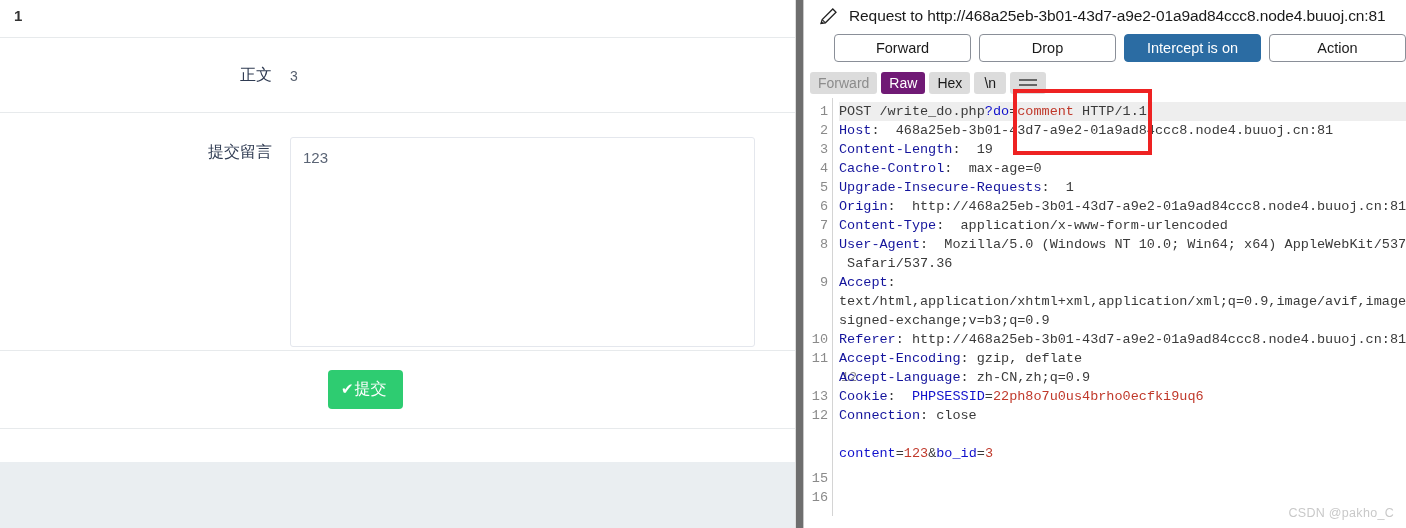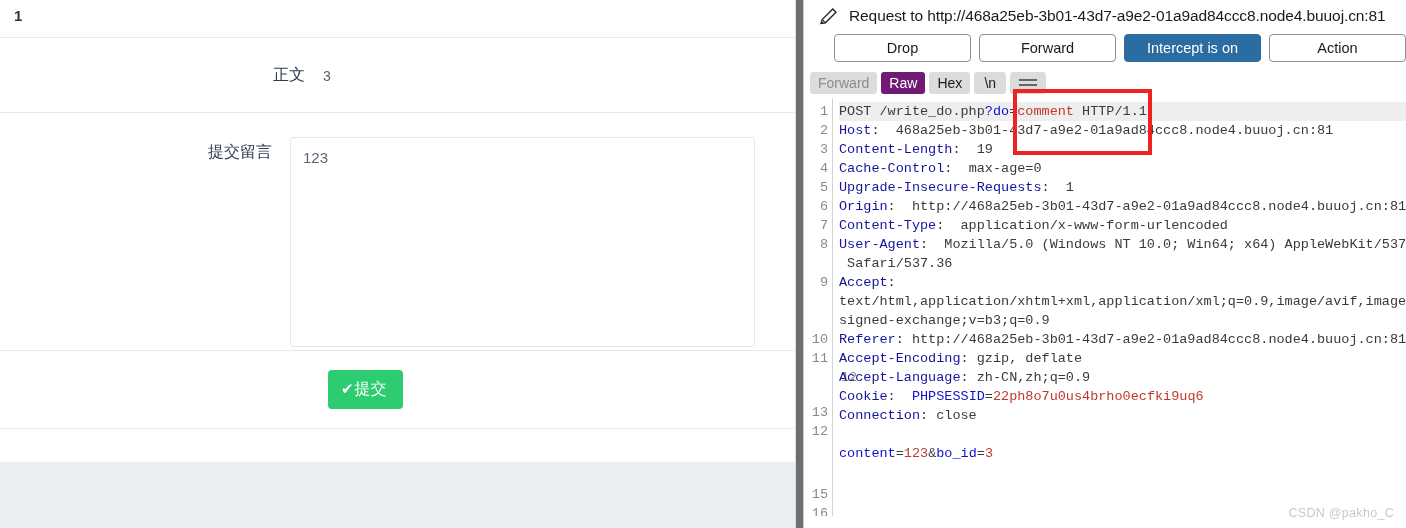--- a/index.html
+++ b/index.html
@@ -46,21 +46,21 @@
   .row-textarea { height: 238px; padding-top: 24px; }
   .row-submit { height: 78px; align-items: center; border-bottom: 1px solid #e7eaec; }
   .field-label {
     width: 290px;
     text-align: right;
     padding-right: 18px;
     font-size: 16px;
     color: #2f3b52;
     line-height: 22px;
   }
-  .label-content { padding-top: 0; margin-left: 33px; }
+  .label-content { padding-top: 0; }
   .label-textarea { padding-top: 4px; }
   .field-value {
     font-size: 14px;
     color: #57606f;
     line-height: 22px;
     padding-top: 1px;
   }
   .textarea-box {
     width: 465px;
     height: 210px;
@@ -289,22 +289,22 @@
         <svg viewBox="0 0 24 24" width="24" height="24">
           <path d="M4 19.5 L5.2 15.6 L15.8 5 L19 8.2 L8.4 18.8 Z" fill="none" stroke="#222" stroke-width="1.3"></path>
           <path d="M5.2 15.6 L8.4 18.8" stroke="#222" stroke-width="1.1" fill="none"></path>
           <path d="M4 19.5 L6.2 18.6" stroke="#222" stroke-width="1.1" fill="none"></path>
         </svg>
       </span>
       <span class="burp-title-text">Request to http://468a25eb-3b01-43d7-a9e2-01a9ad84ccc8.node4.buuoj.cn:81</span>
     </div>
 
     <div class="burp-btn-row">
+      <button class="burp-btn">Forward</button>
       <button class="burp-btn">Drop</button>
-      <button class="burp-btn">Forward</button>
       <button class="burp-btn primary">Intercept is on</button>
       <button class="burp-btn">Action</button>
     </div>
 
     <div class="burp-tabs">
       <div class="burp-tab muted">Forward</div>
       <div class="burp-tab active">Raw</div>
       <div class="burp-tab">Hex</div>
       <div class="burp-tab">\n</div>
       <div class="burp-tab icon-tab">
@@ -323,21 +323,21 @@
           <span class="ln" style="display: block; height: 19px;">6</span>
           <span class="ln" style="display: block; height: 19px;">7</span>
           <span class="ln" style="display: block; height: 19px;">8</span>
           <span class="ln" style="display: block; height: 19px;"></span>
           <span class="ln" style="display: block; height: 19px;">9</span>
           <span class="ln" style="display: block; height: 19px;"></span>
           <span class="ln" style="display: block; height: 19px;"></span>
           <span class="ln" style="display: block; height: 19px;">10</span>
           <span class="ln" style="display: block; height: 19px;">11</span>
           <span class="ln" style="display: block; height: 19px; padding-left: 36px;">12</span>
-          <span class="ln" style="display: block; height: 19px; margin-top: 16px;">13</span>
+          <span class="ln" style="display: block; height: 19px;">13</span>
           <span class="ln" style="display: block; height: 19px;">12</span>
           <span class="ln" style="display: block; height: 19px; margin-top: 44px;">15</span>
           <span class="ln" style="display: block; height: 19px;">16</span>
         </div>
       <div class="code-lines" id="code-lines"><span class="ln first"><span class="plain">POST /write_do.php</span><span class="param">?do</span><span class="plain">=</span><span class="pv">comment</span><span class="plain"> HTTP/1.1</span></span><span class="ln"><span class="hdr">Host</span><span class="plain">:  468a25eb-3b01-43d7-a9e2-01a9ad84ccc8.node4.buuoj.cn:81</span></span><span class="ln"><span class="hdr">Content-Length</span><span class="plain">:  19</span></span><span class="ln"><span class="hdr">Cache-Control</span><span class="plain">:  max-age=0</span></span><span class="ln"><span class="hdr">Upgrade-Insecure-Requests</span><span class="plain">:  1</span></span><span class="ln"><span class="hdr">Origin</span><span class="plain">:  http://468a25eb-3b01-43d7-a9e2-01a9ad84ccc8.node4.buuoj.cn:81</span></span><span class="ln"><span class="hdr">Content-Type</span><span class="plain">:  application/x-www-form-urlencoded</span></span><span class="ln"><span class="hdr">User-Agent</span><span class="plain">:  Mozilla/5.0 (Windows NT 10.0; Win64; x64) AppleWebKit/537.36 (KHTML, like Gecko) Chrome/</span></span><span class="ln"><span class="plain"> Safari/537.36</span></span><span class="ln"><span class="hdr">Accept</span><span class="plain">:</span></span><span class="ln"><span class="plain">text/html,application/xhtml+xml,application/xml;q=0.9,image/avif,image/webp,image/apng,*/*;q=0.8,application/</span></span><span class="ln"><span class="plain">signed-exchange;v=b3;q=0.9</span></span><span class="ln"><span class="hdr">Referer</span><span class="plain">: http://468a25eb-3b01-43d7-a9e2-01a9ad84ccc8.node4.buuoj.cn:81/</span></span><span class="ln"><span class="hdr">Accept-Encoding</span><span class="plain">: gzip, deflate</span></span><span class="ln"><span class="hdr">Accept-Language</span><span class="plain">: zh-CN,zh;q=0.9</span></span><span class="ln"><span class="hdr">Cookie</span><span class="plain">:  </span><span class="param">PHPSESSID</span><span class="plain">=</span><span class="pv">22ph8o7u0us4brho0ecfki9uq6</span></span><span class="ln"><span class="hdr">Connection</span><span class="plain">: close</span></span><span class="ln"><span class="plain"></span>&nbsp;</span><span class="ln"><span class="param">content</span><span class="plain">=</span><span class="pv">123</span><span class="plain">&amp;</span><span class="param">bo_id</span><span class="plain">=</span><span class="pv">3</span></span></div>
     </div>
 
     <div class="red-box"></div>
   </div>
 

